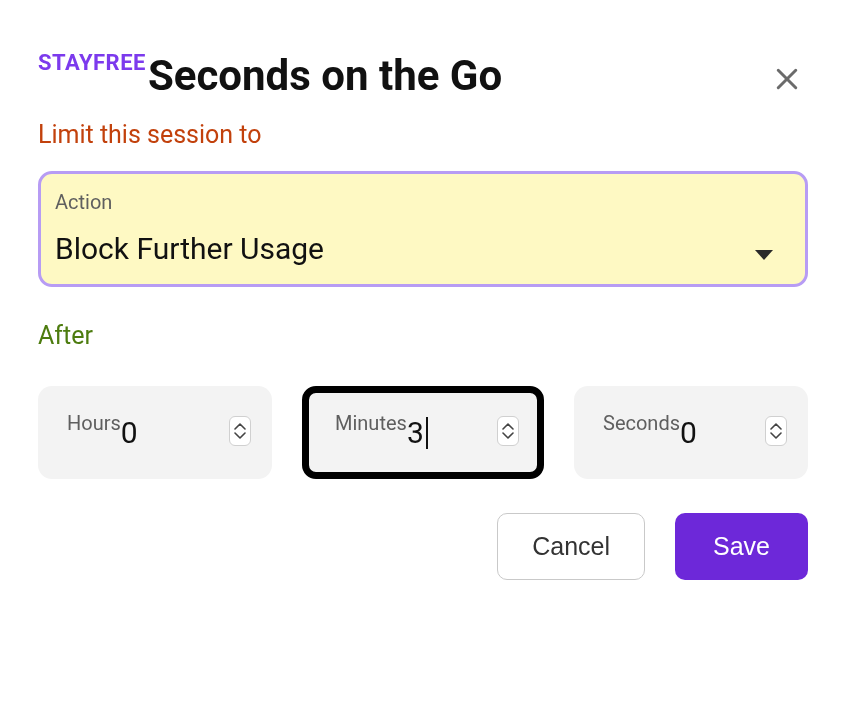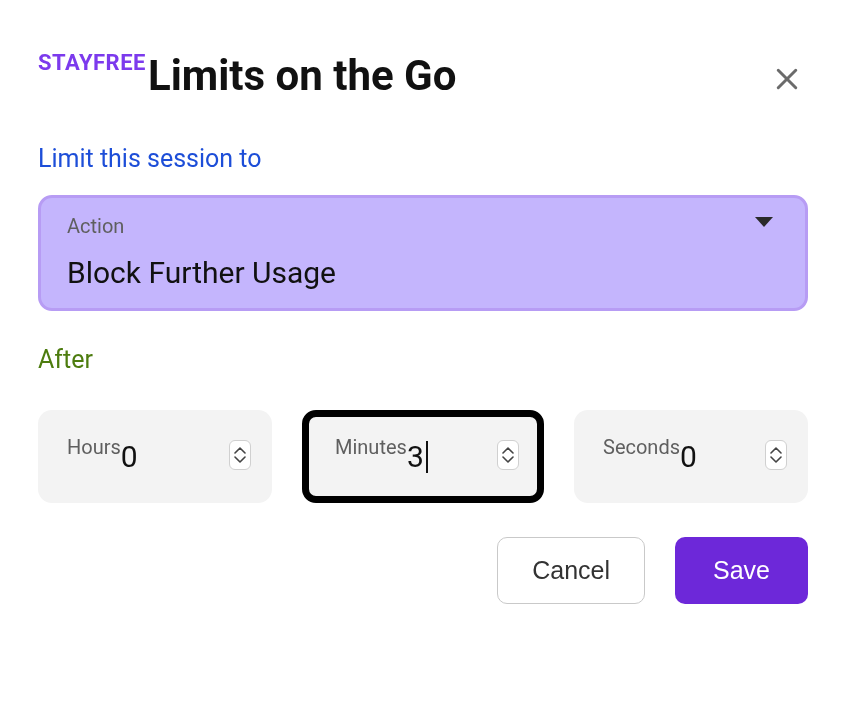--- a/index.html
+++ b/index.html
@@ -35,33 +35,33 @@
       border: none;
       cursor: pointer;
       padding: 6px;
       color: #6b6b6b;
       margin-top: 8px;
     }
     .close-btn svg { display: block; }
 
     .section-label {
       font-size: 25px;
-      color: #1d4ed8;
+      color: #c2410c;
       font-weight: 400;
-      margin-top: 44px;
+      margin-top: 20px;
     }
 
     .select-wrap {
       margin-top: 22px;
       border: 3px solid #b79cf4;
       border-radius: 14px;
-      background: #c4b5fd;
-      padding: 16px 24px 18px 26px;
-      display: flex;
-      align-items: flex-start;
+      background: #fef9c3;
+      padding: 16px 24px 18px 14px;
+      display: flex;
+      align-items: flex-end;
       justify-content: space-between;
       cursor: pointer;
     }
     .select-text { display: flex; flex-direction: column; }
     .select-label {
       font-size: 20px;
       color: #5f5f5f;
     }
     .select-value {
       font-size: 30px;
@@ -153,21 +153,21 @@
       color: #fff;
       padding: 5px 38px;
     }
   </style>
 </head>
 <body>
 
 <div class="header-row">
   <div class="header-text">
     <div class="brand">STAYFREE</div>
-    <div class="title">Limits on the Go</div>
+    <div class="title">Seconds on the Go</div>
   </div>
   <button class="close-btn" aria-label="Close">
     <span>
       <svg width="30" height="30" viewBox="0 0 24 24" fill="none" stroke="currentColor" stroke-width="2.4" stroke-linecap="round">
         <line x1="5" y1="5" x2="19" y2="19"></line>
         <line x1="19" y1="5" x2="5" y2="19"></line>
       </svg>
     </span>
   </button>
 </div>

